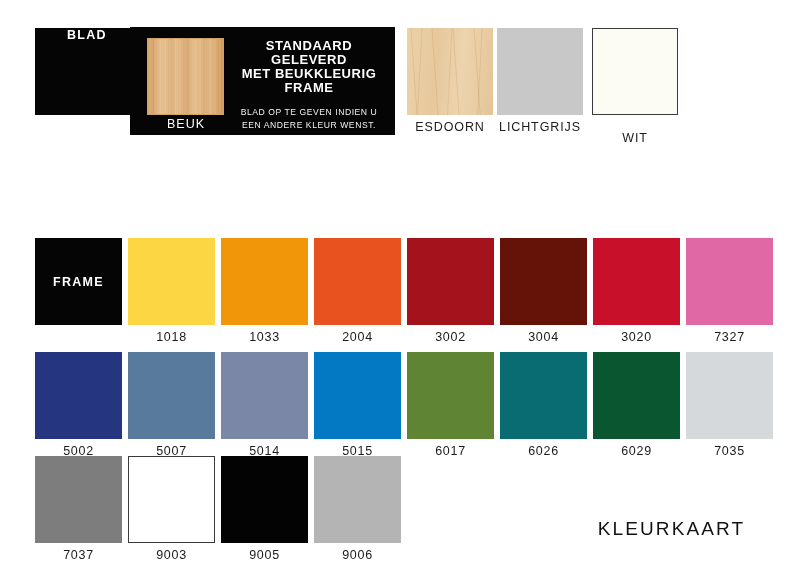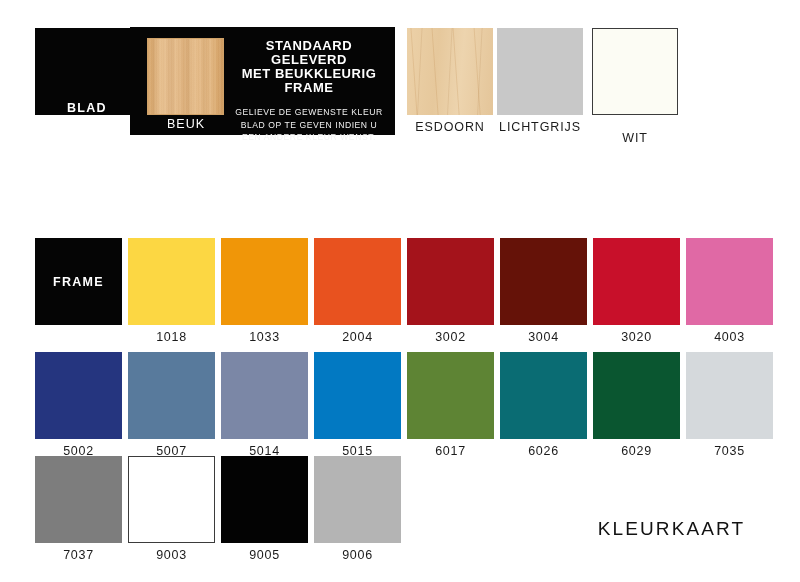--- a/index.html
+++ b/index.html
@@ -32,21 +32,21 @@
     font-family: "Liberation Sans", sans-serif;
   }
 
   
   #blad-tile {
     position: absolute;
     left: 35px; top: 28px;
     width: 104px; height: 87px;
     background: #050505;
     display: flex;
-    align-items: flex-end;
+    align-items: flex-start;
     justify-content: center;
   }
   #blad-tile .tile-text {
     color: #ffffff;
     font-size: 12.5px;
     font-weight: bold;
     letter-spacing: 1.3px;
   }
 
   
@@ -235,21 +235,20 @@
     <div id="beuk-swatch">
       <div class="beech-grain"></div>
     </div>
     <div id="beuk-label">BEUK</div>
     <div id="beuk-note">
       <div class="note-head">
         <div>STANDAARD GELEVERD</div>
         <div>MET BEUKKLEURIG FRAME</div>
       </div>
       <div class="note-body">
-        <div>GELIEVE DE GEWENSTE KLEUR</div>
         <div>BLAD OP TE GEVEN INDIEN U</div>
         <div>EEN ANDERE KLEUR WENST.</div>
       </div>
     </div>
   </div>
 
   <div id="esdoorn-swatch">
     <div class="maple-grain"></div>
   </div>
   <div class="sw-label" style="left:402px; top:120px; width:96px;">ESDOORN</div>
@@ -287,21 +286,21 @@
     <div class="grid-cell" style="left: 500px; top: 238px;">
       <div class="grid-swatch" style="background: rgb(101, 18, 8);"></div>
       <div class="grid-label">3004</div>
     </div>
     <div class="grid-cell" style="left: 593px; top: 238px;">
       <div class="grid-swatch" style="background: rgb(200, 16, 42);"></div>
       <div class="grid-label">3020</div>
     </div>
     <div class="grid-cell" style="left: 686px; top: 238px;">
       <div class="grid-swatch" style="background: rgb(224, 105, 165);"></div>
-      <div class="grid-label">4003</div>
+      <div class="grid-label">7327</div>
     </div>
     <div class="grid-cell" style="left: 35px; top: 352px;">
       <div class="grid-swatch" style="background: rgb(37, 53, 127);"></div>
       <div class="grid-label">5002</div>
     </div>
     <div class="grid-cell" style="left: 128px; top: 352px;">
       <div class="grid-swatch" style="background: rgb(88, 122, 156);"></div>
       <div class="grid-label">5007</div>
     </div>
     <div class="grid-cell" style="left: 221px; top: 352px;">

